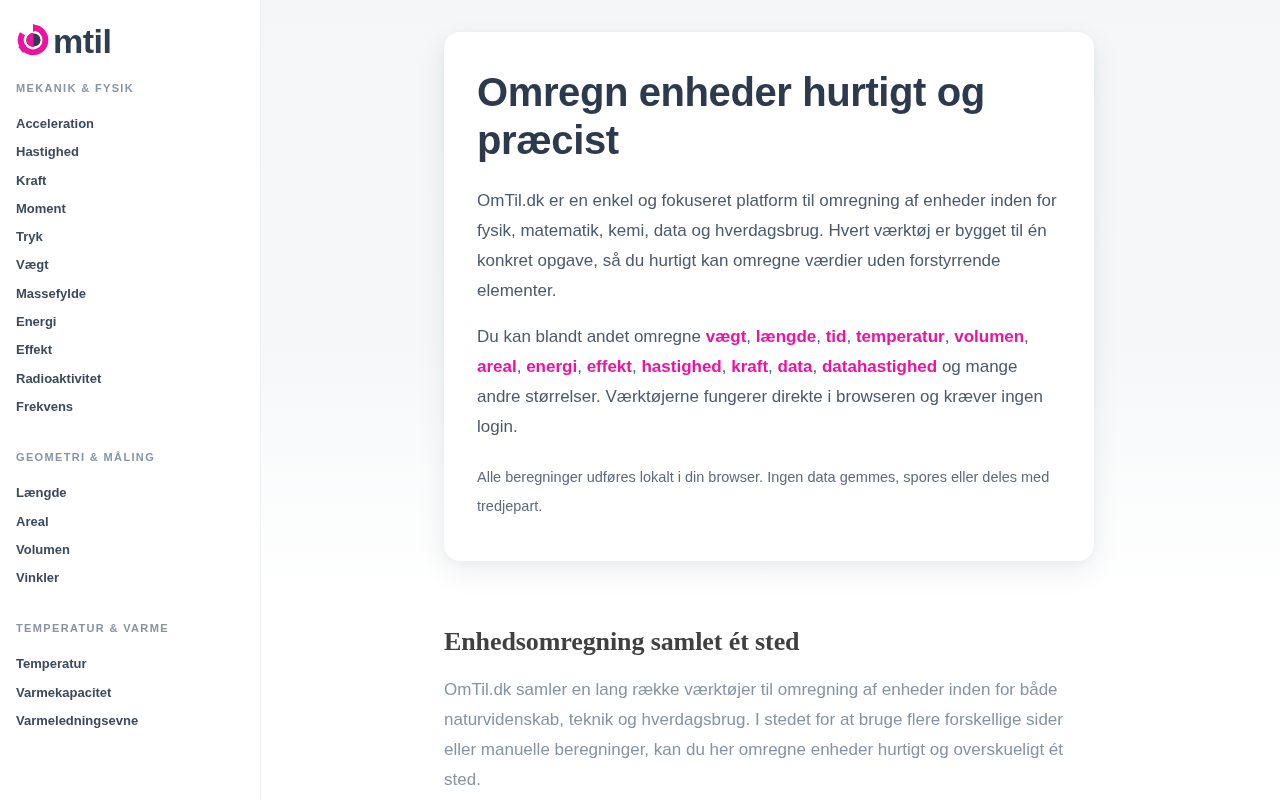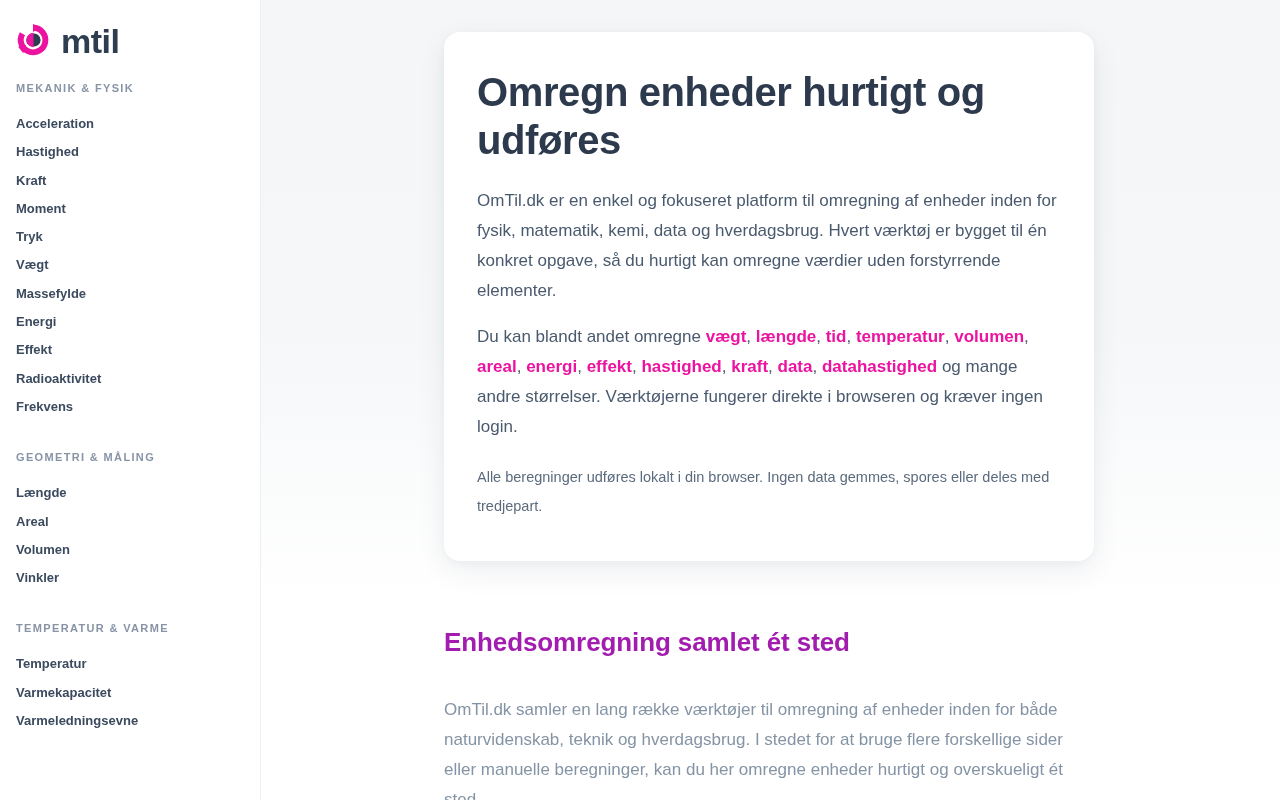--- a/index.html
+++ b/index.html
@@ -32,21 +32,21 @@
     background: #ffffff;
     border-right: 1px solid #edf0f3;
     padding: 0 0 0 0;
     overflow: hidden;
     position: relative;
   }
 
   .logo {
     display: flex;
     align-items: center;
-    gap: 10px;
+    gap: 2px;
     padding: 20px 0 0 16px;
     height: 60px;
   }
   .logo-mark {
     width: 34px;
     height: 34px;
     flex: 0 0 34px;
     display: block;
     margin-right: 1px;
   }
@@ -161,23 +161,24 @@
 
   .section {
     margin: 64px 0 0 183px;
     width: 650px;
   }
 
   .section h2 {
     font-size: 26px;
     line-height: 34px;
     font-weight: 700;
-    color: #a21caf;
-    margin-bottom: 36px;
+    color: #404040;
+    margin-bottom: 16px;
     letter-spacing: -0.1px;
+    font-family: Liberation Serif, serif;
   }
 
   .section p {
     font-size: 17px;
     line-height: 30px;
     color: #8494a5;
     margin-bottom: 16px;
   }
 </style>
 </head>
@@ -234,21 +235,21 @@
 
     </nav>
   </aside>
 
   <main class="main">
     <div class="hero-band"></div>
 
     <div class="inner">
 
       <section class="card">
-        <h1>Omregn enheder hurtigt og udføres</h1>
+        <h1>Omregn enheder hurtigt og præcist</h1>
 
         <p class="lead">OmTil.dk er en enkel og fokuseret platform til omregning af enheder inden for fysik, matematik, kemi, data og hverdagsbrug. Hvert værktøj er bygget til én konkret opgave, så du hurtigt kan omregne værdier uden forstyrrende elementer.</p>
 
         <p>
           <span>Du kan blandt andet omregne </span><a class="link">vægt</a>, <a class="link">længde</a>, <a class="link">tid</a>, <a class="link">temperatur</a>, <a class="link">volumen</a>, <a class="link">areal</a>, <a class="link">energi</a>, <a class="link">effekt</a>, <a class="link">hastighed</a>, <a class="link">kraft</a>, <a class="link">data</a>, <a class="link">datahastighed</a><span> og mange andre størrelser. Værktøjerne fungerer direkte i browseren og kræver ingen login.</span>
         </p>
 
         <p class="note">Alle beregninger udføres lokalt i din browser. Ingen data gemmes, spores eller deles med tredjepart.</p>
       </section>
 

